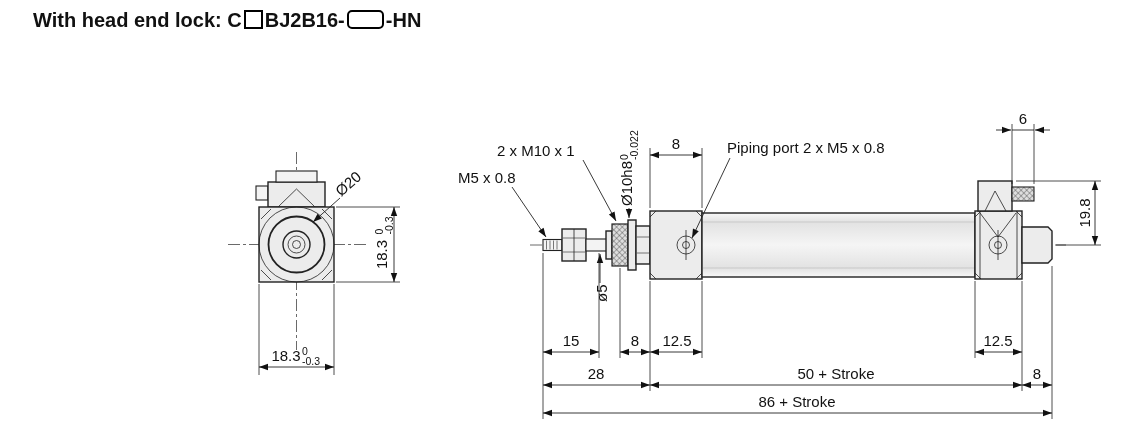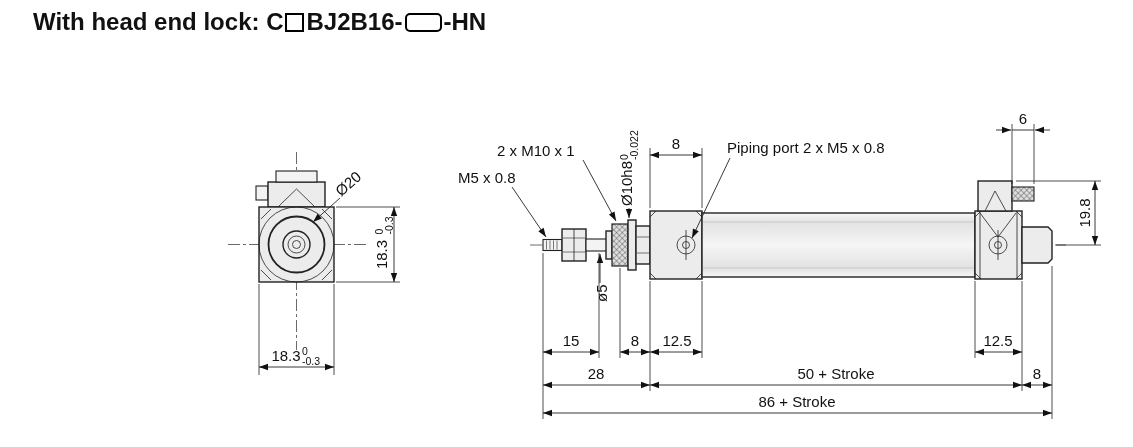--- a/index.html
+++ b/index.html
@@ -1,18 +1,18 @@
 <!DOCTYPE html>
 <html><head>
 <meta charset="utf-8">
 <style>
   html,body{margin:0;padding:0;background:#fff;}
   #canvas{position:relative;width:1133px;height:447px;background:#fff;overflow:hidden;
           font-family:"Liberation Sans",sans-serif;color:#111;}
-  .title{position:absolute;left:33px;top:8px;font-size:24px;font-weight:bold;white-space:nowrap;}
+  .title{position:absolute;left:33px;top:8px;font-size:20px;font-weight:bold;white-space:nowrap;}
   .title .box-sq{display:inline-block;width:15px;height:15px;border:2.2px solid #000;
                  margin:0 2px;transform:translateY(2px);}
   .title .box-pill{display:inline-block;width:33px;height:15px;border:2.2px solid #000;
                    border-radius:5px;margin:0 2px;transform:translateY(2px);}
   svg{position:absolute;left:0;top:0;}
   .outline{fill:#ececec;stroke:#222;stroke-width:1.4;}
   .outline2{fill:#f3f3f3;stroke:#222;stroke-width:1.1;}
   .thin{fill:none;stroke:#222;stroke-width:0.8;}
   .facet{fill:none;stroke:#555;stroke-width:0.8;}
   .center{fill:none;stroke:#444;stroke-width:0.8;stroke-dasharray:12 3 3 3;}

